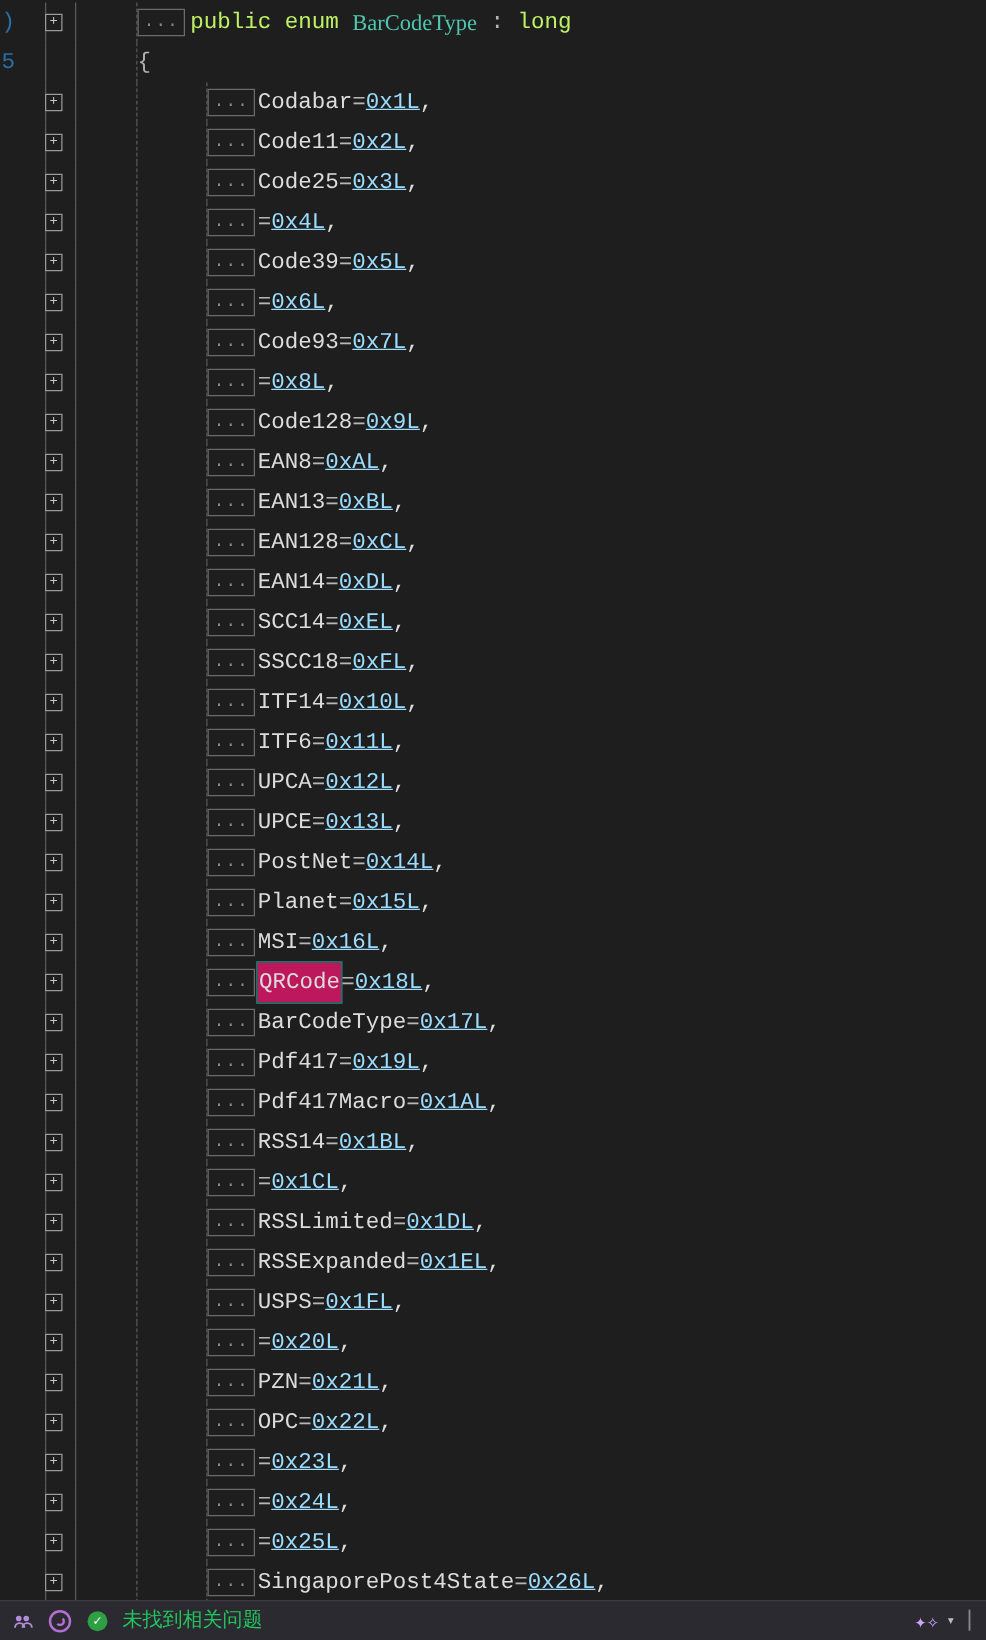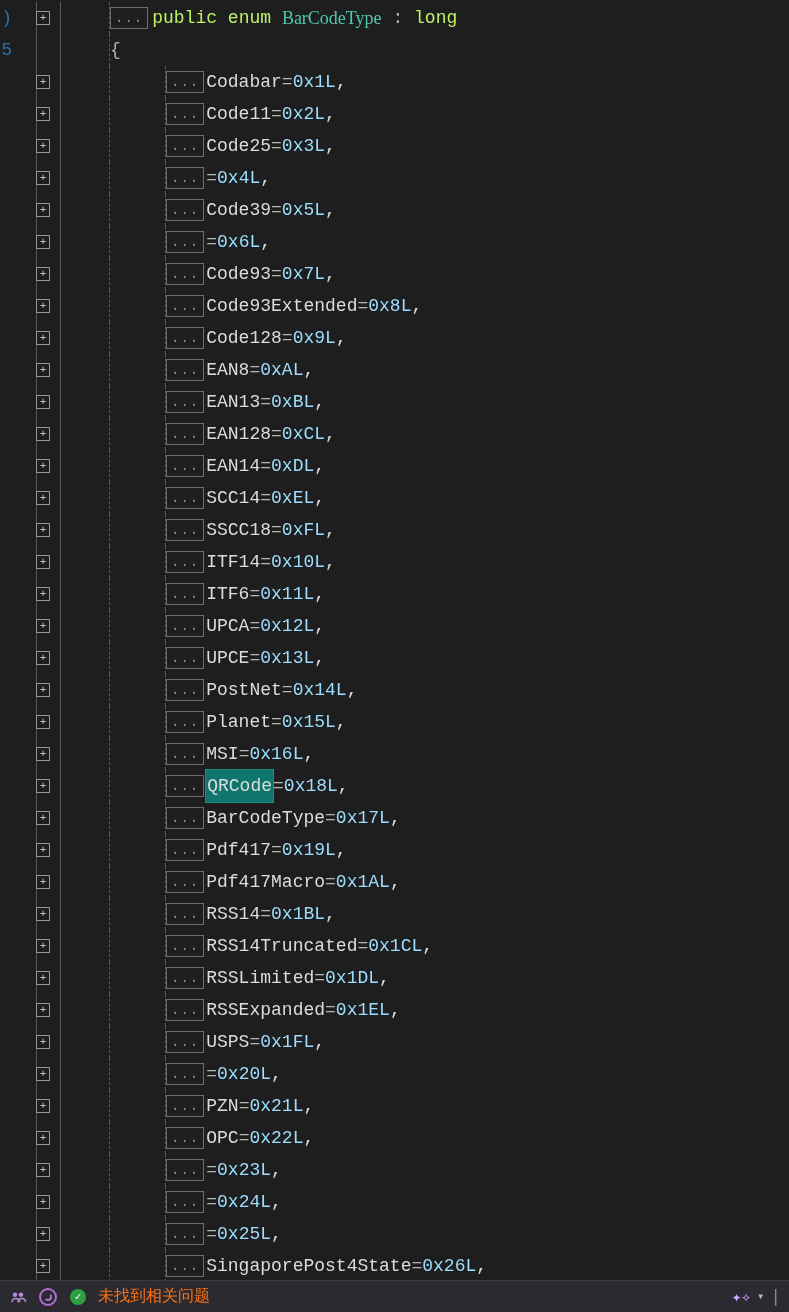--- a/index.html
+++ b/index.html
@@ -107,25 +107,25 @@
   .indent2::after {
     content:"";
     position:absolute;
     right:0;top:0;bottom:0;
     border-left:1px dashed #5a5a5a;
   }
   .tok-keyword { color: #bef264; }
   .tok-type    { color: #4ec9b0; font-family: Liberation Serif, serif; }
   .tok-ident   { color: #dcdcdc; }
   .tok-op      { color: #b6b6b6; }
-  .tok-num     { color: #9cdcfe; }
+  .tok-num     { color: #9cdcfe; text-decoration: underline; }
   .tok-punct   { color: #dcdcdc; }
   .tok-brace   { color: #b0b0b0; }
   .highlighted {
-    background: #0f766e;
+    background: #be185d;
     outline: 1px solid #1d8d82;
     padding: 0 1px;
   }
   .decl-marker {
     border:1px solid #6b6b6b;
     padding:0 4px;
     color:#8a8a8a;
     font-size:14px;
     margin-right:4px;
     height:22px;
@@ -146,21 +146,21 @@
   .sb-icon {
     width: 20px; height: 20px;
     display:flex;align-items:center;justify-content:center;
   }
   .sb-check {
     width:16px;height:16px;border-radius:50%;
     background:#2ea043;
     display:flex;align-items:center;justify-content:center;
     color:#fff;font-size:11px;font-weight:bold;
   }
-  .sb-text { color:#f97316; font-size:16px; font-family: "Microsoft YaHei","Segoe UI",sans-serif;}
+  .sb-text { color:#22c55e; font-size:16px; font-family: "Microsoft YaHei","Segoe UI",sans-serif;}
   .sb-right { margin-left:auto; display:flex; gap:6px; align-items:center;}
   .sparkle {
     color:#cfa6ff; font-size:16px;
   }
   .chev { color:#bbb; font-size:12px;}
   .copilot-circle{width:18px;height:18px;border:2px solid #b36fd1;border-radius:50%;position:relative;}
   .copilot-circle::after{content:"";position:absolute;inset:3px;border:2px solid #b36fd1;border-radius:50%;border-top-color:transparent;border-left-color:transparent;}
   .liveshare {color:#b38bd9;}
 </style>
 </head>
@@ -194,41 +194,41 @@
   </div>
 
   <div id="members">
       <div class="line"><div class="gutter-num"></div><div class="outline-col"><span class="expand-box plus"></span></div><div class="guide-col"></div><div class="indent2"></div><span class="collapse-marker">...</span><span class="tok-ident">Codabar</span> <span class="tok-op">=</span> <span class="tok-num">0x1L</span><span class="tok-punct">,</span></div>
       <div class="line"><div class="gutter-num"></div><div class="outline-col"><span class="expand-box plus"></span></div><div class="guide-col"></div><div class="indent2"></div><span class="collapse-marker">...</span><span class="tok-ident">Code11</span> <span class="tok-op">=</span> <span class="tok-num">0x2L</span><span class="tok-punct">,</span></div>
       <div class="line"><div class="gutter-num"></div><div class="outline-col"><span class="expand-box plus"></span></div><div class="guide-col"></div><div class="indent2"></div><span class="collapse-marker">...</span><span class="tok-ident">Code25</span> <span class="tok-op">=</span> <span class="tok-num">0x3L</span><span class="tok-punct">,</span></div>
       <div class="line"><div class="gutter-num"></div><div class="outline-col"><span class="expand-box plus"></span></div><div class="guide-col"></div><div class="indent2"></div><span class="collapse-marker">...</span> <span class="tok-op">=</span> <span class="tok-num">0x4L</span><span class="tok-punct">,</span></div>
       <div class="line"><div class="gutter-num"></div><div class="outline-col"><span class="expand-box plus"></span></div><div class="guide-col"></div><div class="indent2"></div><span class="collapse-marker">...</span><span class="tok-ident">Code39</span> <span class="tok-op">=</span> <span class="tok-num">0x5L</span><span class="tok-punct">,</span></div>
       <div class="line"><div class="gutter-num"></div><div class="outline-col"><span class="expand-box plus"></span></div><div class="guide-col"></div><div class="indent2"></div><span class="collapse-marker">...</span> <span class="tok-op">=</span> <span class="tok-num">0x6L</span><span class="tok-punct">,</span></div>
       <div class="line"><div class="gutter-num"></div><div class="outline-col"><span class="expand-box plus"></span></div><div class="guide-col"></div><div class="indent2"></div><span class="collapse-marker">...</span><span class="tok-ident">Code93</span> <span class="tok-op">=</span> <span class="tok-num">0x7L</span><span class="tok-punct">,</span></div>
-      <div class="line"><div class="gutter-num"></div><div class="outline-col"><span class="expand-box plus"></span></div><div class="guide-col"></div><div class="indent2"></div><span class="collapse-marker">...</span><span class="tok-ident">Code93Extended</span> <span class="tok-op">=</span> <span class="tok-num">0x8L</span><span class="tok-punct">,</span></div>
+      <div class="line"><div class="gutter-num"></div><div class="outline-col"><span class="expand-box plus"></span></div><div class="guide-col"></div><div class="indent2"></div><span class="collapse-marker">...</span> <span class="tok-op">=</span> <span class="tok-num">0x8L</span><span class="tok-punct">,</span></div>
       <div class="line"><div class="gutter-num"></div><div class="outline-col"><span class="expand-box plus"></span></div><div class="guide-col"></div><div class="indent2"></div><span class="collapse-marker">...</span><span class="tok-ident">Code128</span> <span class="tok-op">=</span> <span class="tok-num">0x9L</span><span class="tok-punct">,</span></div>
       <div class="line"><div class="gutter-num"></div><div class="outline-col"><span class="expand-box plus"></span></div><div class="guide-col"></div><div class="indent2"></div><span class="collapse-marker">...</span><span class="tok-ident">EAN8</span> <span class="tok-op">=</span> <span class="tok-num">0xAL</span><span class="tok-punct">,</span></div>
       <div class="line"><div class="gutter-num"></div><div class="outline-col"><span class="expand-box plus"></span></div><div class="guide-col"></div><div class="indent2"></div><span class="collapse-marker">...</span><span class="tok-ident">EAN13</span> <span class="tok-op">=</span> <span class="tok-num">0xBL</span><span class="tok-punct">,</span></div>
       <div class="line"><div class="gutter-num"></div><div class="outline-col"><span class="expand-box plus"></span></div><div class="guide-col"></div><div class="indent2"></div><span class="collapse-marker">...</span><span class="tok-ident">EAN128</span> <span class="tok-op">=</span> <span class="tok-num">0xCL</span><span class="tok-punct">,</span></div>
       <div class="line"><div class="gutter-num"></div><div class="outline-col"><span class="expand-box plus"></span></div><div class="guide-col"></div><div class="indent2"></div><span class="collapse-marker">...</span><span class="tok-ident">EAN14</span> <span class="tok-op">=</span> <span class="tok-num">0xDL</span><span class="tok-punct">,</span></div>
       <div class="line"><div class="gutter-num"></div><div class="outline-col"><span class="expand-box plus"></span></div><div class="guide-col"></div><div class="indent2"></div><span class="collapse-marker">...</span><span class="tok-ident">SCC14</span> <span class="tok-op">=</span> <span class="tok-num">0xEL</span><span class="tok-punct">,</span></div>
       <div class="line"><div class="gutter-num"></div><div class="outline-col"><span class="expand-box plus"></span></div><div class="guide-col"></div><div class="indent2"></div><span class="collapse-marker">...</span><span class="tok-ident">SSCC18</span> <span class="tok-op">=</span> <span class="tok-num">0xFL</span><span class="tok-punct">,</span></div>
       <div class="line"><div class="gutter-num"></div><div class="outline-col"><span class="expand-box plus"></span></div><div class="guide-col"></div><div class="indent2"></div><span class="collapse-marker">...</span><span class="tok-ident">ITF14</span> <span class="tok-op">=</span> <span class="tok-num">0x10L</span><span class="tok-punct">,</span></div>
       <div class="line"><div class="gutter-num"></div><div class="outline-col"><span class="expand-box plus"></span></div><div class="guide-col"></div><div class="indent2"></div><span class="collapse-marker">...</span><span class="tok-ident">ITF6</span> <span class="tok-op">=</span> <span class="tok-num">0x11L</span><span class="tok-punct">,</span></div>
       <div class="line"><div class="gutter-num"></div><div class="outline-col"><span class="expand-box plus"></span></div><div class="guide-col"></div><div class="indent2"></div><span class="collapse-marker">...</span><span class="tok-ident">UPCA</span> <span class="tok-op">=</span> <span class="tok-num">0x12L</span><span class="tok-punct">,</span></div>
       <div class="line"><div class="gutter-num"></div><div class="outline-col"><span class="expand-box plus"></span></div><div class="guide-col"></div><div class="indent2"></div><span class="collapse-marker">...</span><span class="tok-ident">UPCE</span> <span class="tok-op">=</span> <span class="tok-num">0x13L</span><span class="tok-punct">,</span></div>
       <div class="line"><div class="gutter-num"></div><div class="outline-col"><span class="expand-box plus"></span></div><div class="guide-col"></div><div class="indent2"></div><span class="collapse-marker">...</span><span class="tok-ident">PostNet</span> <span class="tok-op">=</span> <span class="tok-num">0x14L</span><span class="tok-punct">,</span></div>
       <div class="line"><div class="gutter-num"></div><div class="outline-col"><span class="expand-box plus"></span></div><div class="guide-col"></div><div class="indent2"></div><span class="collapse-marker">...</span><span class="tok-ident">Planet</span> <span class="tok-op">=</span> <span class="tok-num">0x15L</span><span class="tok-punct">,</span></div>
       <div class="line"><div class="gutter-num"></div><div class="outline-col"><span class="expand-box plus"></span></div><div class="guide-col"></div><div class="indent2"></div><span class="collapse-marker">...</span><span class="tok-ident">MSI</span> <span class="tok-op">=</span> <span class="tok-num">0x16L</span><span class="tok-punct">,</span></div>
       <div class="line"><div class="gutter-num"></div><div class="outline-col"><span class="expand-box plus"></span></div><div class="guide-col"></div><div class="indent2"></div><span class="collapse-marker">...</span><span class="tok-ident highlighted">QRCode</span> <span class="tok-op">=</span> <span class="tok-num">0x18L</span><span class="tok-punct">,</span></div>
       <div class="line"><div class="gutter-num"></div><div class="outline-col"><span class="expand-box plus"></span></div><div class="guide-col"></div><div class="indent2"></div><span class="collapse-marker">...</span><span class="tok-ident">BarCodeType</span> <span class="tok-op">=</span> <span class="tok-num">0x17L</span><span class="tok-punct">,</span></div>
       <div class="line"><div class="gutter-num"></div><div class="outline-col"><span class="expand-box plus"></span></div><div class="guide-col"></div><div class="indent2"></div><span class="collapse-marker">...</span><span class="tok-ident">Pdf417</span> <span class="tok-op">=</span> <span class="tok-num">0x19L</span><span class="tok-punct">,</span></div>
       <div class="line"><div class="gutter-num"></div><div class="outline-col"><span class="expand-box plus"></span></div><div class="guide-col"></div><div class="indent2"></div><span class="collapse-marker">...</span><span class="tok-ident">Pdf417Macro</span> <span class="tok-op">=</span> <span class="tok-num">0x1AL</span><span class="tok-punct">,</span></div>
       <div class="line"><div class="gutter-num"></div><div class="outline-col"><span class="expand-box plus"></span></div><div class="guide-col"></div><div class="indent2"></div><span class="collapse-marker">...</span><span class="tok-ident">RSS14</span> <span class="tok-op">=</span> <span class="tok-num">0x1BL</span><span class="tok-punct">,</span></div>
-      <div class="line"><div class="gutter-num"></div><div class="outline-col"><span class="expand-box plus"></span></div><div class="guide-col"></div><div class="indent2"></div><span class="collapse-marker">...</span><span class="tok-ident">RSS14Truncated</span> <span class="tok-op">=</span> <span class="tok-num">0x1CL</span><span class="tok-punct">,</span></div>
+      <div class="line"><div class="gutter-num"></div><div class="outline-col"><span class="expand-box plus"></span></div><div class="guide-col"></div><div class="indent2"></div><span class="collapse-marker">...</span> <span class="tok-op">=</span> <span class="tok-num">0x1CL</span><span class="tok-punct">,</span></div>
       <div class="line"><div class="gutter-num"></div><div class="outline-col"><span class="expand-box plus"></span></div><div class="guide-col"></div><div class="indent2"></div><span class="collapse-marker">...</span><span class="tok-ident">RSSLimited</span> <span class="tok-op">=</span> <span class="tok-num">0x1DL</span><span class="tok-punct">,</span></div>
       <div class="line"><div class="gutter-num"></div><div class="outline-col"><span class="expand-box plus"></span></div><div class="guide-col"></div><div class="indent2"></div><span class="collapse-marker">...</span><span class="tok-ident">RSSExpanded</span> <span class="tok-op">=</span> <span class="tok-num">0x1EL</span><span class="tok-punct">,</span></div>
       <div class="line"><div class="gutter-num"></div><div class="outline-col"><span class="expand-box plus"></span></div><div class="guide-col"></div><div class="indent2"></div><span class="collapse-marker">...</span><span class="tok-ident">USPS</span> <span class="tok-op">=</span> <span class="tok-num">0x1FL</span><span class="tok-punct">,</span></div>
       <div class="line"><div class="gutter-num"></div><div class="outline-col"><span class="expand-box plus"></span></div><div class="guide-col"></div><div class="indent2"></div><span class="collapse-marker">...</span> <span class="tok-op">=</span> <span class="tok-num">0x20L</span><span class="tok-punct">,</span></div>
       <div class="line"><div class="gutter-num"></div><div class="outline-col"><span class="expand-box plus"></span></div><div class="guide-col"></div><div class="indent2"></div><span class="collapse-marker">...</span><span class="tok-ident">PZN</span> <span class="tok-op">=</span> <span class="tok-num">0x21L</span><span class="tok-punct">,</span></div>
       <div class="line"><div class="gutter-num"></div><div class="outline-col"><span class="expand-box plus"></span></div><div class="guide-col"></div><div class="indent2"></div><span class="collapse-marker">...</span><span class="tok-ident">OPC</span> <span class="tok-op">=</span> <span class="tok-num">0x22L</span><span class="tok-punct">,</span></div>
       <div class="line"><div class="gutter-num"></div><div class="outline-col"><span class="expand-box plus"></span></div><div class="guide-col"></div><div class="indent2"></div><span class="collapse-marker">...</span> <span class="tok-op">=</span> <span class="tok-num">0x23L</span><span class="tok-punct">,</span></div>
       <div class="line"><div class="gutter-num"></div><div class="outline-col"><span class="expand-box plus"></span></div><div class="guide-col"></div><div class="indent2"></div><span class="collapse-marker">...</span> <span class="tok-op">=</span> <span class="tok-num">0x24L</span><span class="tok-punct">,</span></div>
       <div class="line"><div class="gutter-num"></div><div class="outline-col"><span class="expand-box plus"></span></div><div class="guide-col"></div><div class="indent2"></div><span class="collapse-marker">...</span> <span class="tok-op">=</span> <span class="tok-num">0x25L</span><span class="tok-punct">,</span></div>
       <div class="line"><div class="gutter-num"></div><div class="outline-col"><span class="expand-box plus"></span></div><div class="guide-col"></div><div class="indent2"></div><span class="collapse-marker">...</span><span class="tok-ident">SingaporePost4State</span> <span class="tok-op">=</span> <span class="tok-num">0x26L</span><span class="tok-punct">,</span></div>

